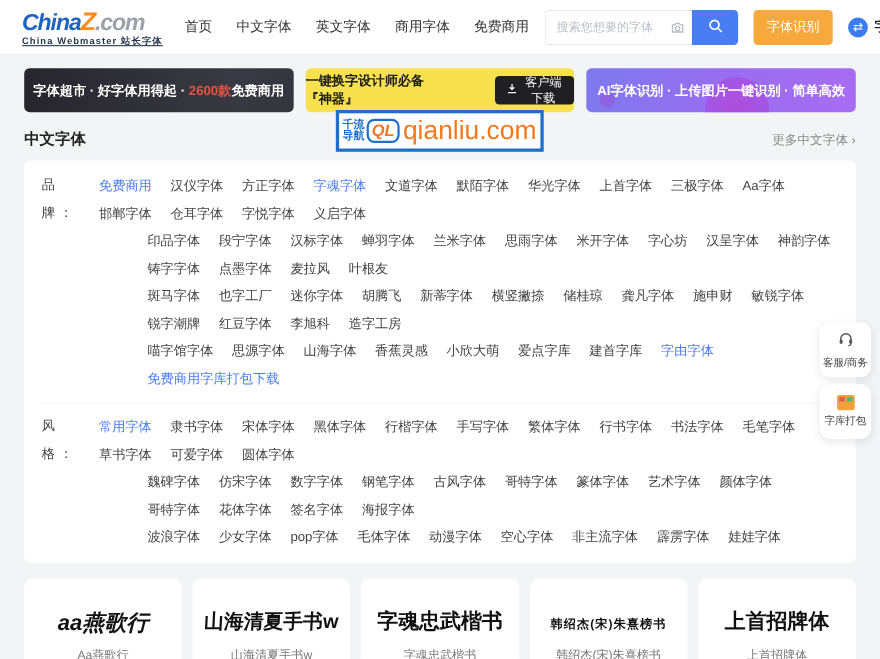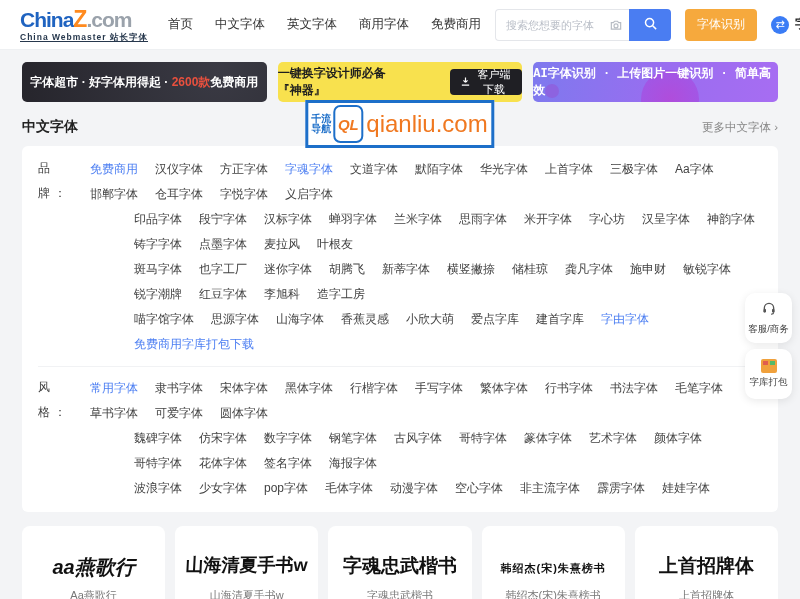--- a/index.html
+++ b/index.html
@@ -3,21 +3,21 @@
 <meta charset="utf-8">
 <style>
   * { margin:0; padding:0; box-sizing:border-box; }
   html,body { width:800px; height:599px; overflow:hidden; }
   body { font-family:"Liberation Sans","DejaVu Sans",sans-serif; background:#f3f4f6; color:#333; position:relative; }
   a { text-decoration:none; cursor:pointer; }
 
   
   .header { height:50px; background:#fff; display:flex; align-items:center; padding:0 20px; border-bottom:1px solid #eef0f2; gap:14px; }
   .logo { line-height:1; margin-right:6px; flex:0 0 auto; }
-  .logo-main { font-weight:bold; font-size:21px; letter-spacing:-1px; }
+  .logo-main { font-style:italic; font-weight:bold; font-size:21px; letter-spacing:-1px; }
   .logo-china { color:#1f63c0; }
   .logo-z { color:#ff8a1e; font-size:23px; }
   .logo-com { color:#9aa2ab; }
   .logo-sub { font-size:8.5px; color:#27384d; font-weight:bold; letter-spacing:1px; margin-top:2px;text-decoration:underline; }
   .nav { display:flex; gap:22px; flex:0 0 auto; }
   .nav a { font-size:12.5px; color:#333; }
   .searchbar { display:flex; align-items:center; flex:0 0 auto; }
   .search-input-wrap { display:flex; align-items:center; border:1px solid #e4e6ea; border-right:none; border-radius:4px 0 0 4px; height:32px; width:134px; padding:0 6px 0 10px; background:#fff; }
   .search-input { border:none; outline:none; font-size:11px; width:100%; color:#333; }
   .search-input::placeholder { color:#b9bec7; }
@@ -29,21 +29,21 @@
   .converter span.txt { font-size:12.5px; color:#222; font-weight:bold; }
 
   
   .content { padding:0 22px; }
   .banners { display:flex; gap:11px; margin-top:12px; }
   .banner { flex:1; height:40px; border-radius:5px; display:flex; align-items:center; justify-content:center; font-size:12px; gap:8px; overflow:hidden; position:relative; }
   .banner-dark { background:radial-gradient(circle at 80% 20%, #3a3a44, #26252c); color:#fff; font-weight:bold; }
   .banner-dark .hl-red { color:#e8503e; }
   .banner-yellow { background:#f8e14e; color:#1e1e1e; font-weight:bold; }
   .dl-btn { background:#1f1f24; color:#fff; border:none; border-radius:4px; height:26px; padding:0 10px; font-size:11px; display:flex; align-items:center; gap:5px; cursor:pointer;margin-left:48px; }
-  .banner-purple { background:linear-gradient(100deg,#7e79ee 0%,#9a6df0 55%,#a76df2 100%); color:#fff; font-weight:bold;font-family:Liberation Mono, monospace; }
+  .banner-purple { background:linear-gradient(100deg,#7e79ee 0%,#9a6df0 55%,#a76df2 100%); color:#fff; font-weight:bold; }
   .banner-purple::before { content:""; position:absolute; width:58px; height:58px; border-radius:50%; background:radial-gradient(circle,#b545d6,#9d55e8); left:44%; top:8px; opacity:.8; }
   .banner-purple::after { content:""; position:absolute; width:14px; height:14px; border-radius:50%; background:#8d63e0; left:12px; top:22px; }
   .banner-purple span { position:relative; z-index:1; }
 
   
   .section-head { display:flex; justify-content:space-between; align-items:center; margin-top:16px; }
   .section-title { font-size:14px; font-weight:bold; color:#222; }
   .more-link { font-size:11.5px; color:#888; }
 
   
@@ -71,21 +71,21 @@
   .float-col { position:absolute; right:8px; top:293px; display:flex; flex-direction:column; gap:6px; z-index:20; }
   .float-btn { width:47px; height:50px; background:#fff; border-radius:10px; box-shadow:0 2px 8px rgba(0,0,0,.09); display:flex; flex-direction:column; align-items:center; justify-content:center; gap:3px; cursor:pointer; }
   .float-btn .flabel { font-size:9.5px; color:#444; white-space:nowrap; }
   .pkg-icon { width:16px; height:14px; background:#f0a13c; border-radius:2px; position:relative; }
   .pkg-icon::before { content:""; position:absolute; left:2px; top:2px; width:5px; height:4px; background:#e05d4f; }
   .pkg-icon::after { content:""; position:absolute; right:2px; top:2px; width:5px; height:4px; background:#53b96a; }
 
   
   .watermark { position:absolute; left:50%; transform:translateX(-50%); top:100px; background:#fff; border:3px solid #1d6fc9; display:flex; align-items:center; padding:2px 4px 2px 3px; z-index:30; }
   .wm-left { display:flex; flex-direction:column; line-height:1; color:#1d6fc9; font-size:10px; font-weight:bold; margin-right:2px; }
-  .wm-logo { width:30px; height:38px; border:2px solid #1d6fc9; border-radius:7px; background:#fff; color:#f07820; font-weight:900; font-size:15px; font-style:italic; display:flex; align-items:center; justify-content:center; margin-right:3px; }
+  .wm-logo { width:30px; height:22px; border:2px solid #1d6fc9; border-radius:7px; background:#fff; color:#f07820; font-weight:900; font-size:15px; font-style:italic; display:flex; align-items:center; justify-content:center; margin-right:3px; }
   .wm-site { color:#f07820; font-size:24px; letter-spacing:0; }
 </style>
 </head>
 <body>
 
 <div class="header">
   <div class="logo">
     <div class="logo-main">
       <span class="logo-china">China</span><span class="logo-z">Z</span><span class="logo-com">.com</span>
     </div>

